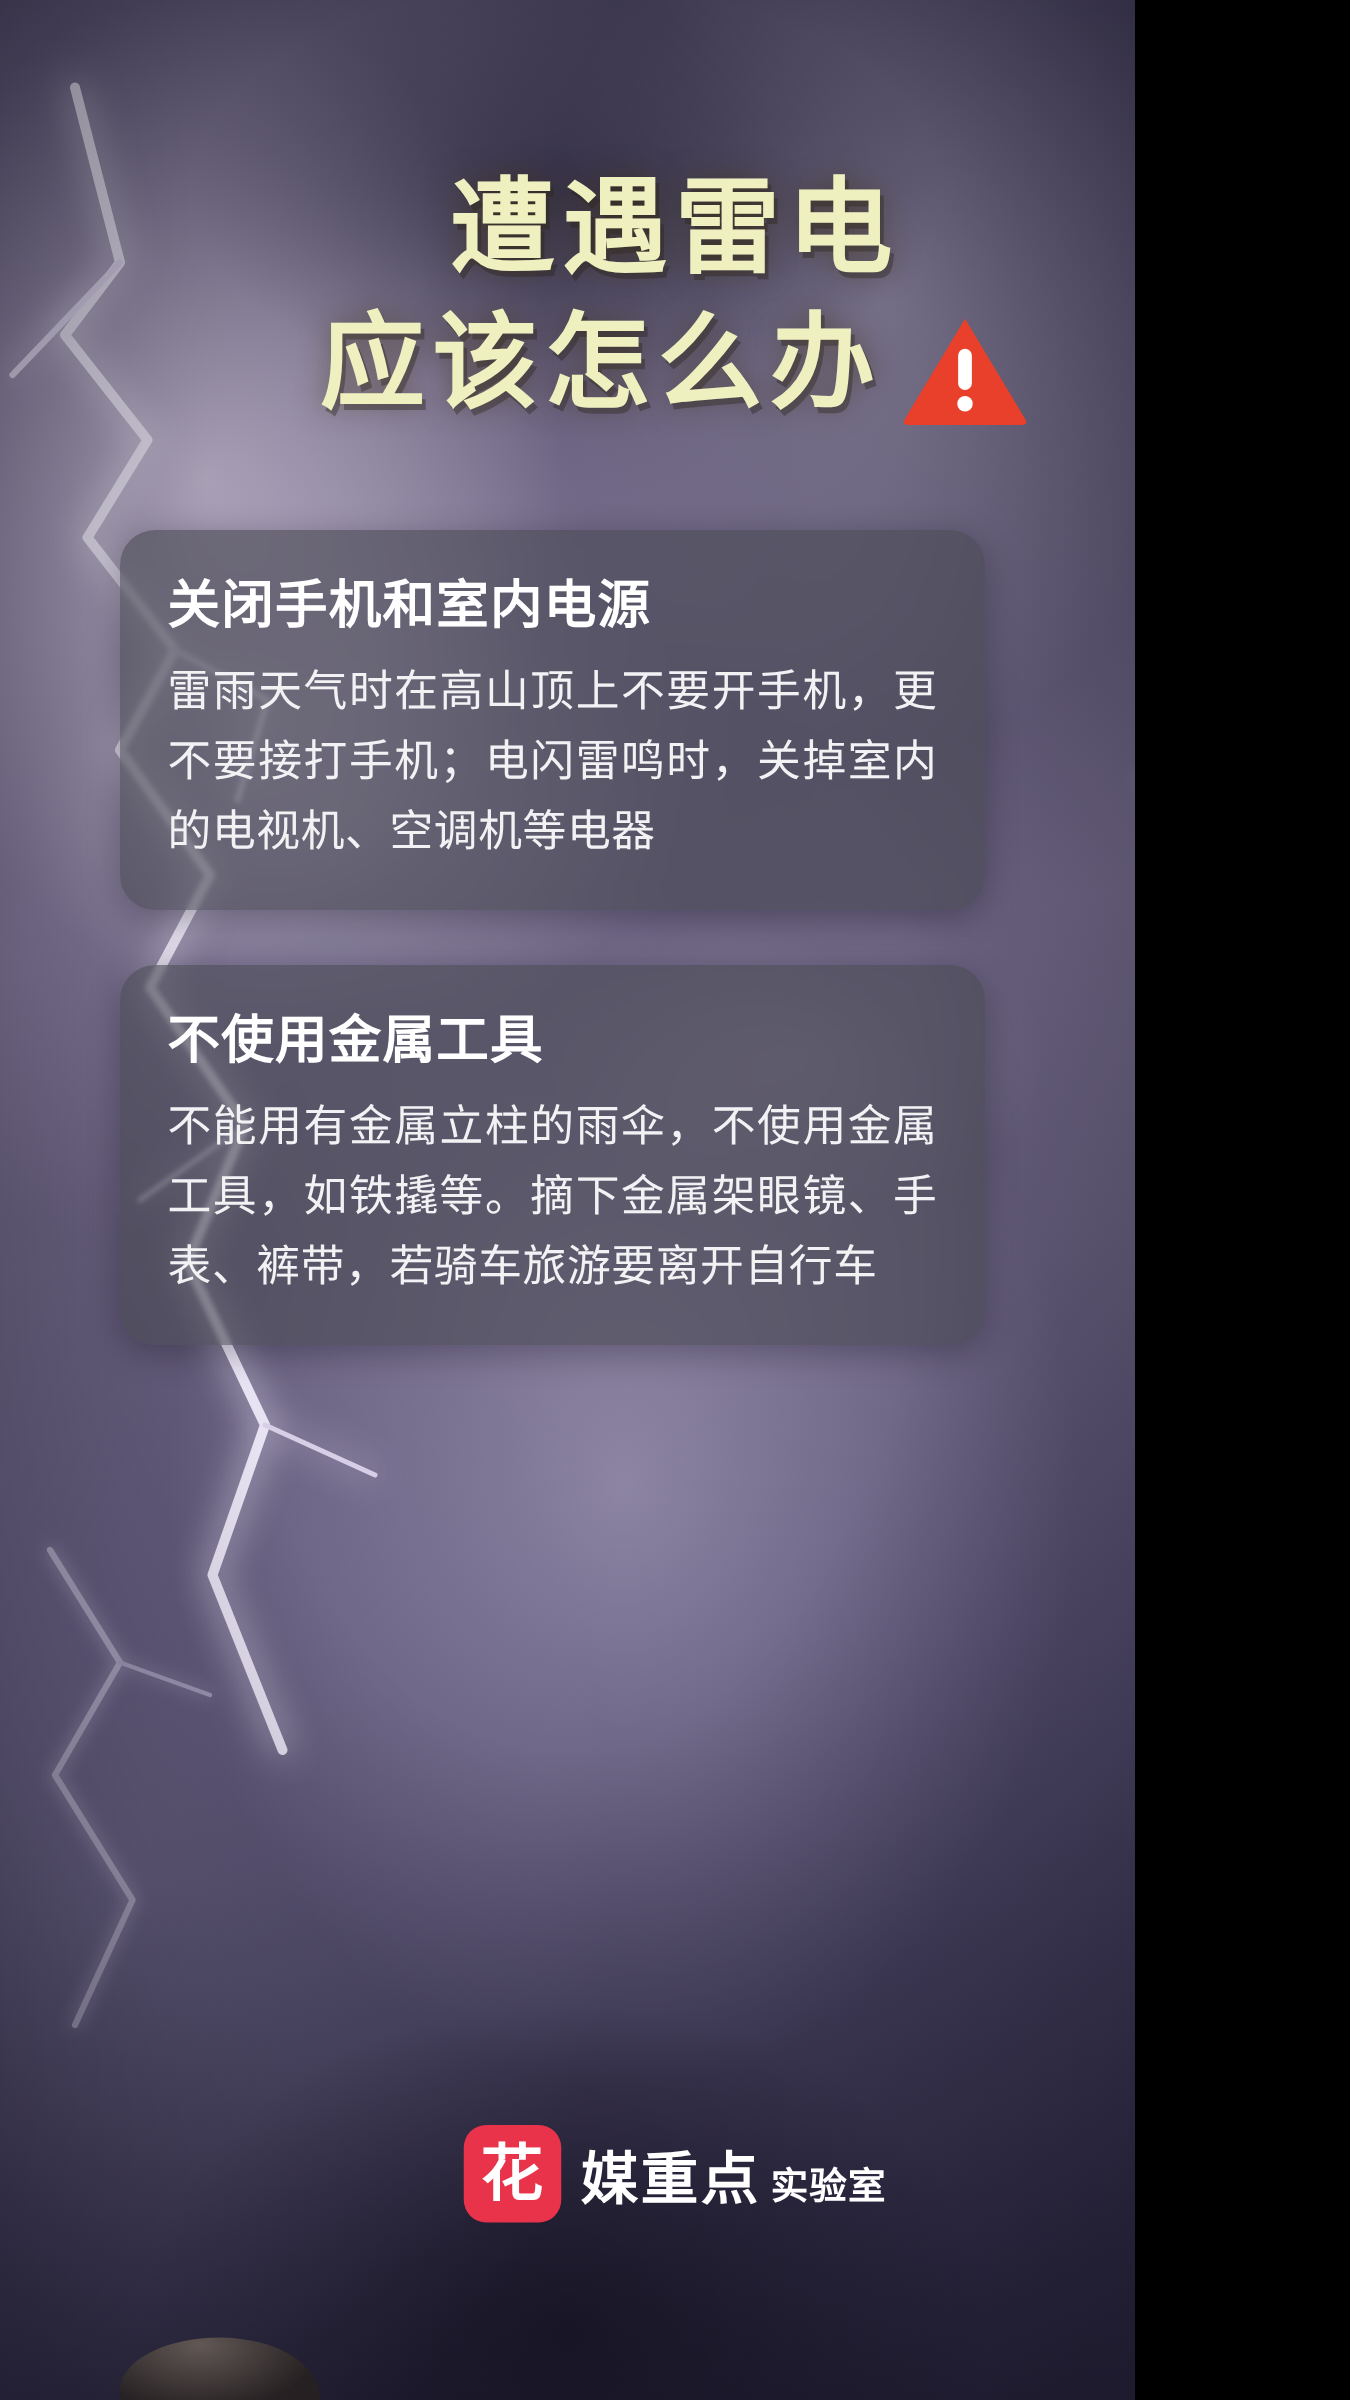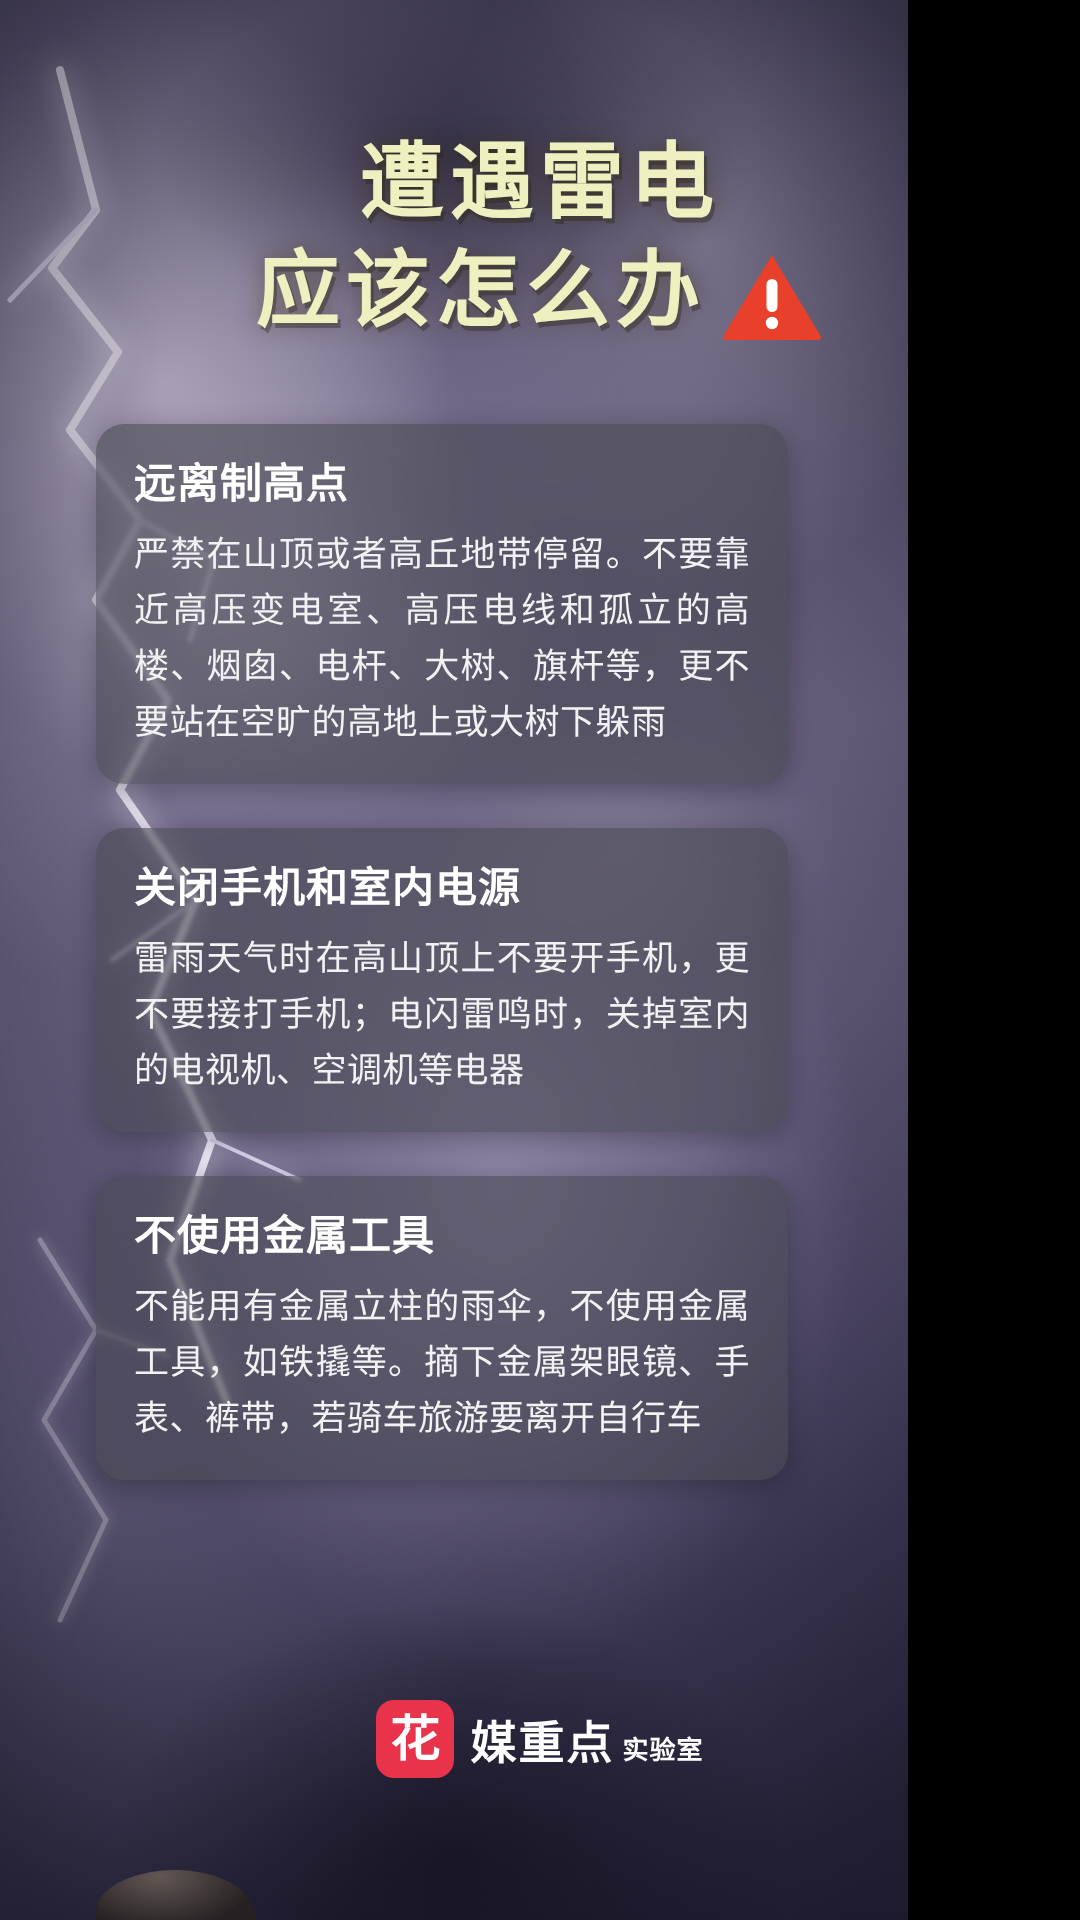--- a/index.html
+++ b/index.html
@@ -160,21 +160,21 @@
   .brand-main {
     font-family: "DejaVu Sans", "Liberation Sans", sans-serif;
     font-weight: bold;
     font-size: 46px;
     letter-spacing: 2px;
     position: relative;
   }
   .brand-sub {
     font-family: "DejaVu Sans", "Liberation Sans", sans-serif;
     font-weight: bold;
-    font-size: 26px;
+    font-size: 30px;
     letter-spacing: 1px;
   }
 
   .rock {
     position: absolute;
     left: 96px;
     bottom: -10px;
     width: 160px;
     height: 60px;
     background: radial-gradient(ellipse at 40% 10%, rgba(120,108,96,0.85), rgba(40,34,30,0.9) 70%);
@@ -234,24 +234,20 @@
       <svg class="warn-icon" viewBox="0 0 104 92">
         <path d="M52 6 L100 86 Q103 91 97 91 L7 91 Q1 91 4 86 Z" fill="#e8402a"></path>
         <rect x="46.5" y="30" width="11" height="33" rx="5.5" fill="#ffffff"></rect>
         <circle cx="52" cy="74" r="6.2" fill="#ffffff"></circle>
       </svg>
     </div>
   </div>
 
   <div class="cards">
 
-    <div class="card">
-      <h2 class="card-title">远离制高点</h2>
-      <p class="card-body">严禁在山顶或者高丘地带停留。不要靠近高压变电室、高压电线和孤立的高楼、烟囱、电杆、大树、旗杆等，更不要站在空旷的高地上或大树下躲雨</p>
-    </div>
 
     <div class="card">
       <h2 class="card-title">关闭手机和室内电源</h2>
       <p class="card-body">雷雨天气时在高山顶上不要开手机，更不要接打手机；电闪雷鸣时，关掉室内的电视机、空调机等电器</p>
     </div>
 
     <div class="card">
       <h2 class="card-title">不使用金属工具</h2>
       <p class="card-body">不能用有金属立柱的雨伞，不使用金属工具，如铁撬等。摘下金属架眼镜、手表、裤带，若骑车旅游要离开自行车</p>
     </div>

